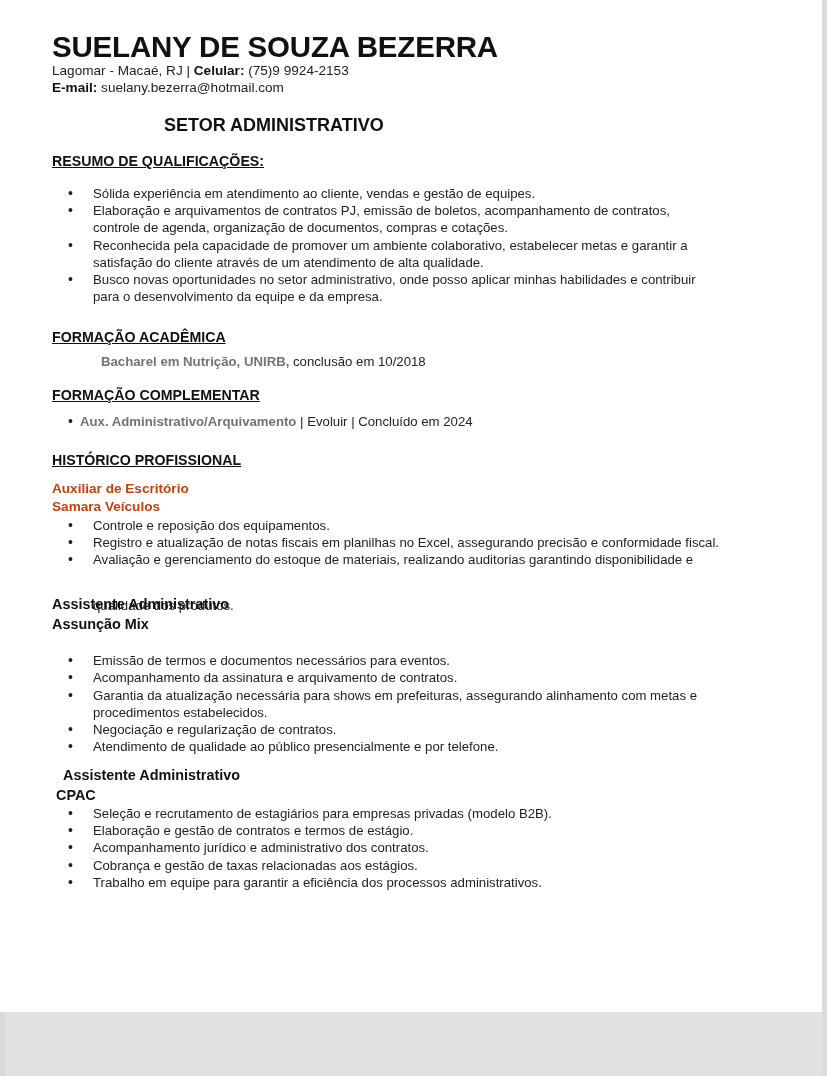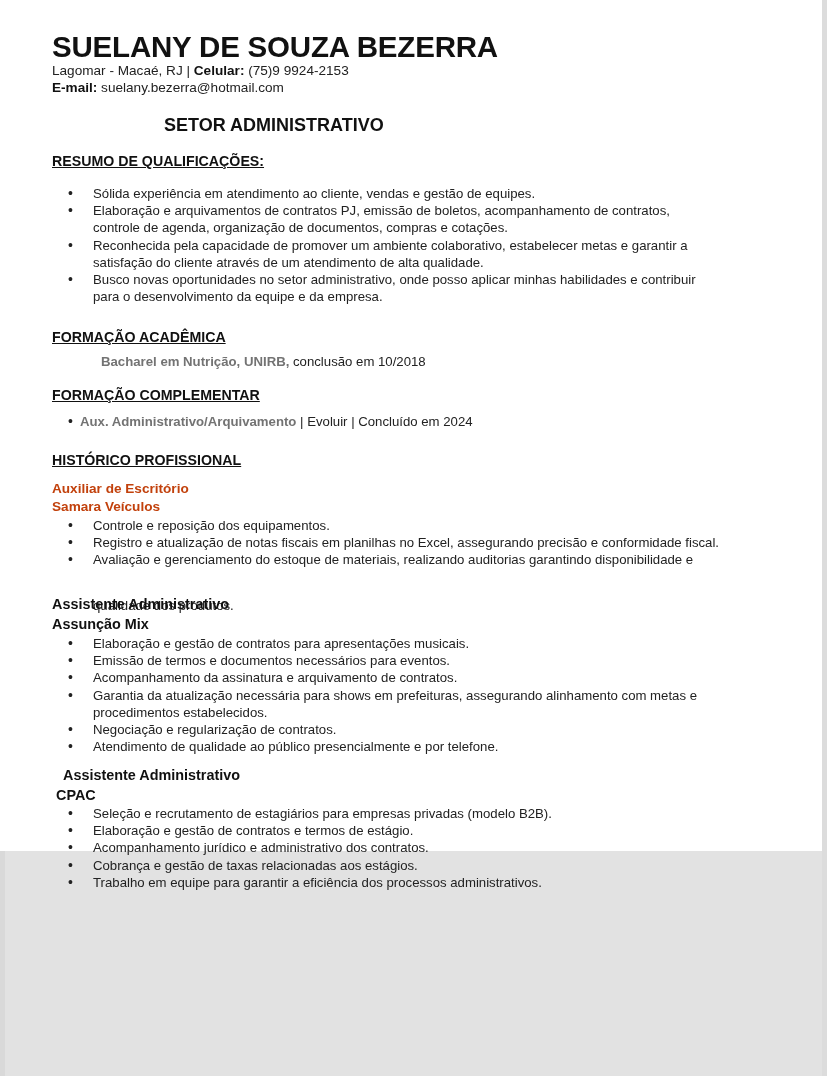--- a/index.html
+++ b/index.html
@@ -3,21 +3,21 @@
 <meta charset="utf-8">
 <style>
   html, body { margin: 0; padding: 0; }
   body {
     width: 827px; height: 1076px; overflow: hidden;
     background: #e2e2e2;
     font-family: "Liberation Sans", sans-serif;
     color: #1a1a1a;
   }
   .page {
-    position: absolute; left: 5px; top: 0; width: 817px; height: 851px;
+    position: absolute; left: 5px; top: 0; width: 817px; height: 1012px;
     background: #ffffff;
   }
   .edge-left { position:absolute; left:0; top:0; width:5px; height:1076px; background:#d9d9d9; }
   .edge-right { position:absolute; left:822px; top:0; width:5px; height:1076px; background:#dcdcdc; }
   .abs { position: absolute; white-space: nowrap; }
   .name { left: 52px; top: 30px; font-size: 29.5px; font-weight: bold; letter-spacing: -0.2px; color:#111; }
   .contact { font-size: 13.6px; color: #222; }
   .contact b { color:#111; }
   .c1 { left: 52px; top: 63px; }
   .c2 { left: 52px; top: 80px; }
@@ -62,21 +62,20 @@
     <div class="bul txt" style="left: 93px; top: 272px;">Busco novas oportunidades no setor administrativo, onde posso aplicar minhas habilidades e contribuir</div>
     <div class="abs txt" style="left: 93px; top: 289.2px;">para o desenvolvimento da equipe e da empresa.</div>
     <div class="abs jobt" style="left: 52px; top: 481px;">Auxiliar de Escritório</div>
     <div class="abs jobt" style="left: 52px; top: 499px;">Samara Veículos</div>
     <div class="bul txt" style="left: 93px; top: 518px;">Controle e reposição dos equipamentos.</div>
     <div class="bul txt" style="left: 93px; top: 535.2px;">Registro e atualização de notas fiscais em planilhas no Excel, assegurando precisão e conformidade fiscal.</div>
     <div class="bul txt" style="left: 93px; top: 552.4px;">Avaliação e gerenciamento do estoque de materiais, realizando auditorias garantindo disponibilidade e</div>
     <div class="abs txt" style="left: 93px; top: 569.6px; margin-top: 28px;">qualidade dos produtos.</div>
     <div class="abs jobt2" style="left: 52px; top: 596px;">Assistente Administrativo</div>
     <div class="abs jobt2" style="left: 52px; top: 616px;">Assunção Mix</div>
-    <div class="bul txt" style="left: 93px; top: 636px;">Elaboração e gestão de contratos para apresentações musicais.</div>
     <div class="bul txt" style="left: 93px; top: 653.2px;">Emissão de termos e documentos necessários para eventos.</div>
     <div class="bul txt" style="left: 93px; top: 670.4px;">Acompanhamento da assinatura e arquivamento de contratos.</div>
     <div class="bul txt" style="left: 93px; top: 687.6px;">Garantia da atualização necessária para shows em prefeituras, assegurando alinhamento com metas e</div>
     <div class="abs txt" style="left: 93px; top: 704.8px;">procedimentos estabelecidos.</div>
     <div class="bul txt" style="left: 93px; top: 722px;">Negociação e regularização de contratos.</div>
     <div class="bul txt" style="left: 93px; top: 739.2px;">Atendimento de qualidade ao público presencialmente e por telefone.</div>
     <div class="abs jobt2" style="left: 63px; top: 767px;">Assistente Administrativo</div>
     <div class="abs jobt2" style="left: 56px; top: 787px;">CPAC</div>
     <div class="bul txt" style="left: 93px; top: 806px;">Seleção e recrutamento de estagiários para empresas privadas (modelo B2B).</div>
     <div class="bul txt" style="left: 93px; top: 823.2px;">Elaboração e gestão de contratos e termos de estágio.</div>

